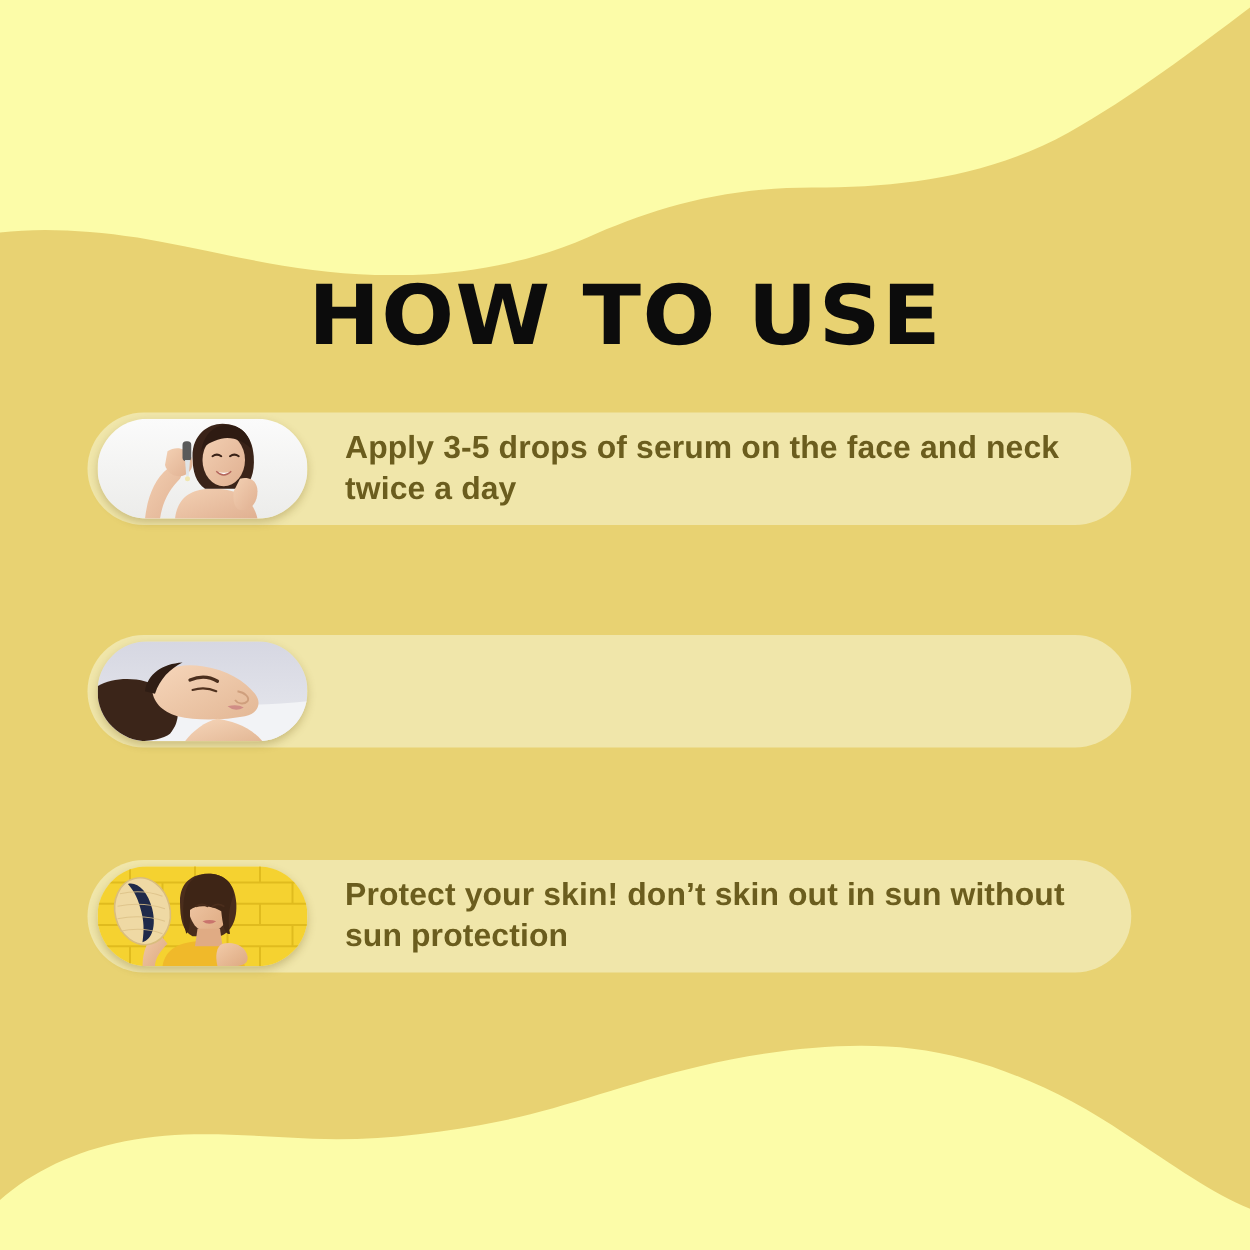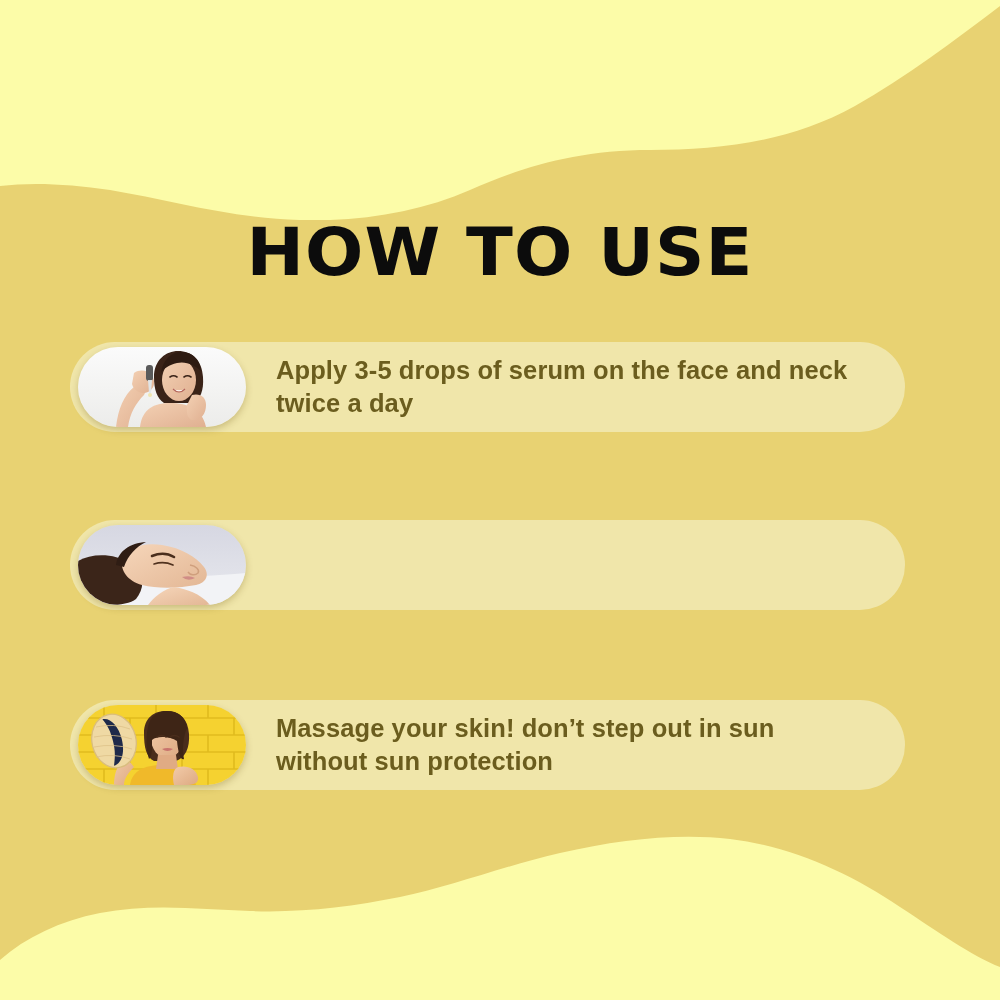--- a/index.html
+++ b/index.html
@@ -32,21 +32,20 @@
 
   .step-card {
     position:absolute;
     left:70px;
     width:835px;
     height:90px;
     background:#f0e6aa;
     border-radius:45px;
     display:flex;
     align-items:center;
-    margin-top:12px;
   }
   .step-card.c1 { top:330px; }
   .step-card.c2 { top:508px; }
   .step-card.c3 { top:688px; }
 
   .step-thumb {
     position:relative;
     flex:0 0 auto;
     width:168px;
     height:80px;
@@ -220,21 +219,21 @@
         <ellipse cx="36" cy="36" rx="22" ry="27" fill="none" stroke="#d9bd7e" stroke-width="1.3" transform="rotate(-14 36 36)"></ellipse>
         <path d="M30,12 C38,12 44,22 44,36 C44,50 38,60 30,60 C34,50 35,44 35,36 C35,26 34,20 30,12 Z" fill="#1f2a4a" transform="rotate(-14 36 36)"></path>
         <g stroke="#dcc188" stroke-width="0.9" opacity="0.85">
           <path d="M18,22 q18,-4 34,2" fill="none"></path>
           <path d="M16,32 q20,-4 38,2" fill="none"></path>
           <path d="M16,42 q20,-4 38,2" fill="none"></path>
           <path d="M18,52 q18,-4 34,2" fill="none"></path>
         </g>
       </svg>
     </div>
-    <div class="step-text">Massage your skin! don’t step out in sun without sun protection</div>
+    <div class="step-text">Protect your skin! don’t skin out in sun without sun protection</div>
   </div>
 
 </div>
 
 <svg id="wave-bottom" viewBox="0 0 1000 175" preserveAspectRatio="none">
   <path d="M0,175 L0,135
            C26,112 60,96 100,88
            C150,78 200,84 250,86
            C300,88 350,82 400,72
            C450,62 500,42 560,28

